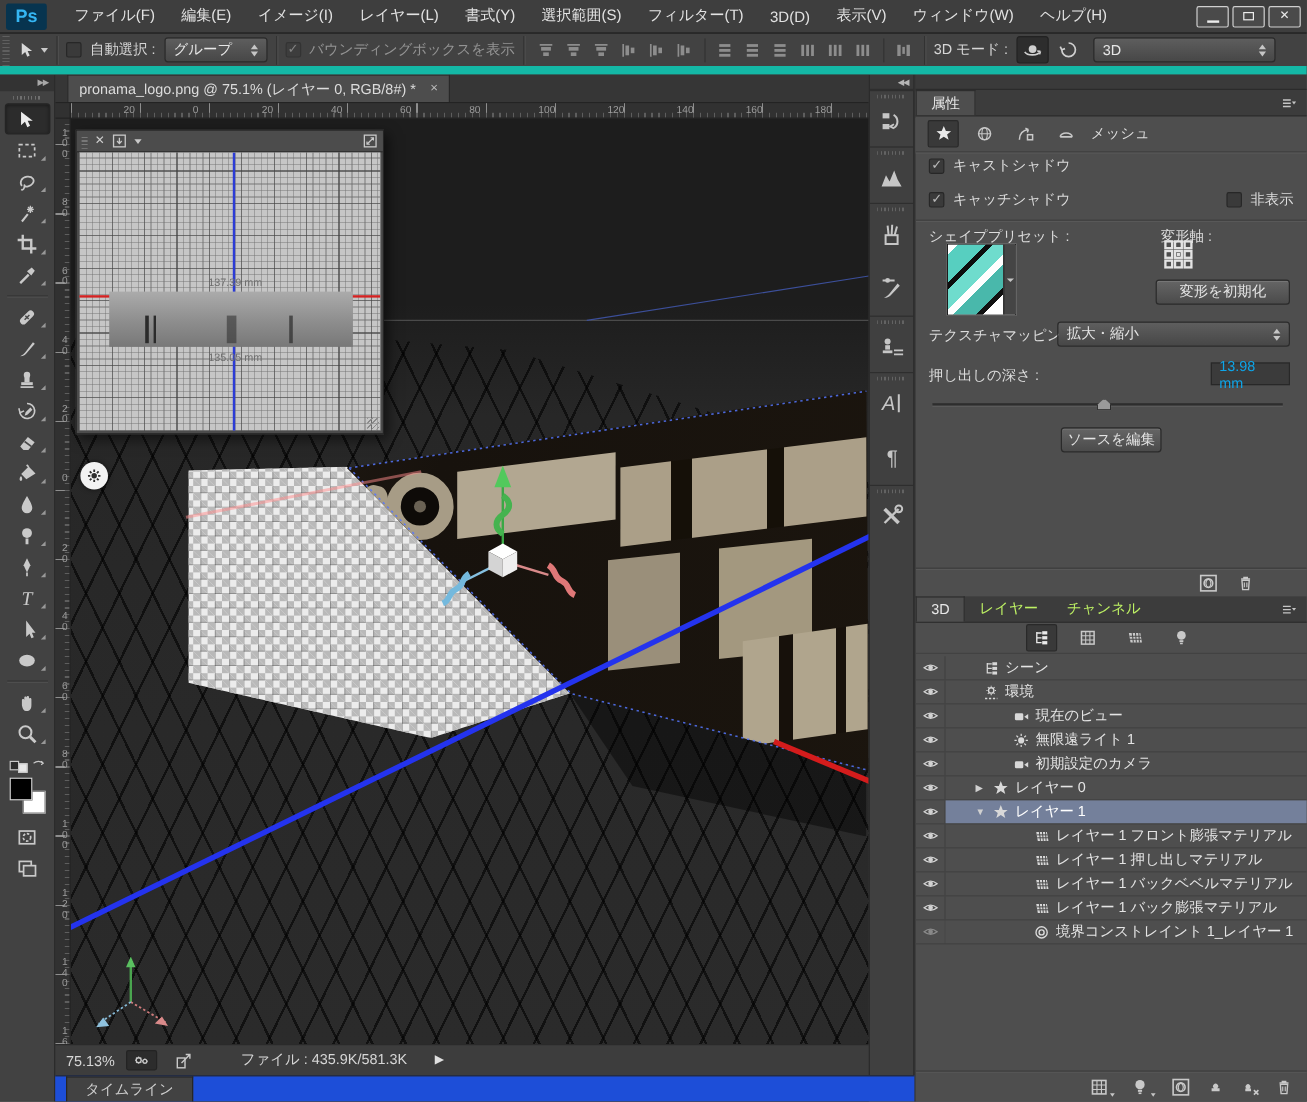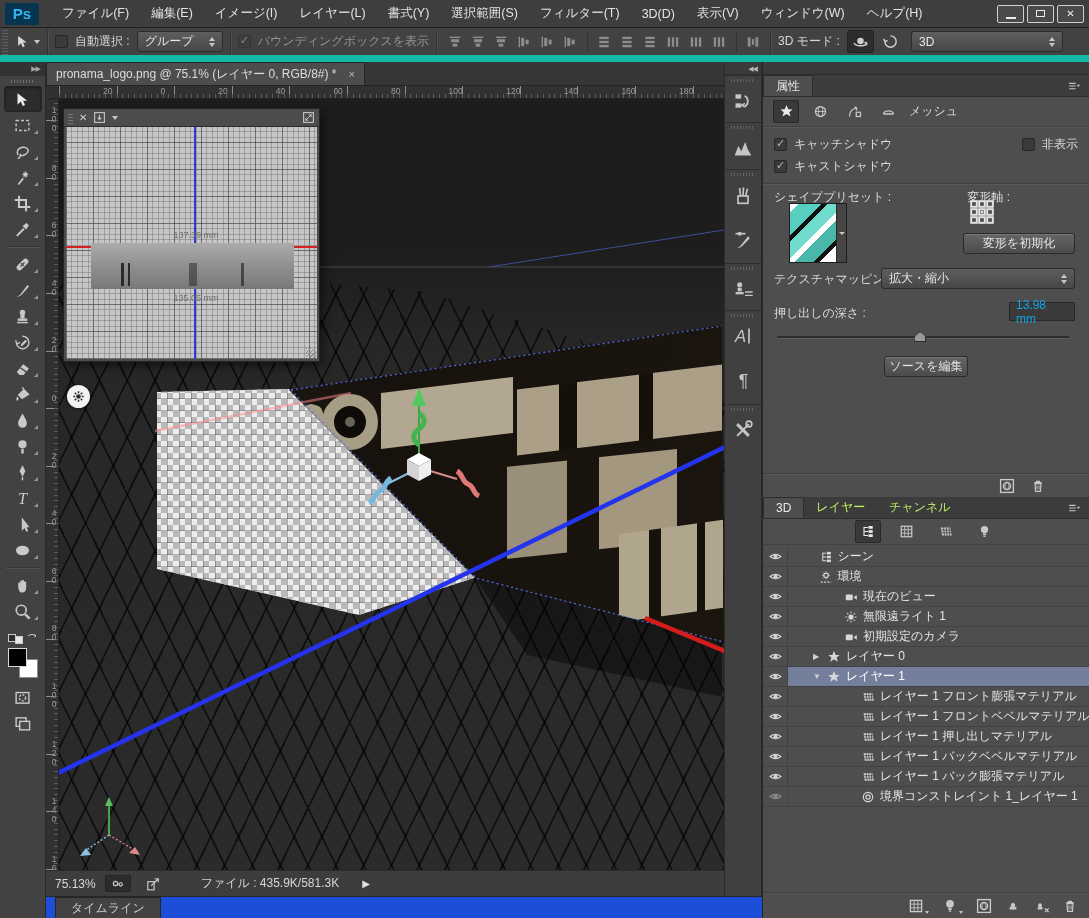--- a/index.html
+++ b/index.html
@@ -58,21 +58,21 @@
   .mini-swap{display:flex;align-items:center;gap:3px;color:#c9c9c9;margin-bottom:2px;}
   .mini-sq{width:8px;height:8px;border:1px solid #c9c9c9;background:#2d2d2d;}
   .mini-sq.w{background:#e8e8e8;margin-left:-4px;margin-top:4px;}
   .swatches{position:relative;width:30px;height:30px;margin:2px 0 6px;}
   .sw-fg{position:absolute;left:0;top:0;width:19px;height:19px;background:#000;border:1px solid #d9d9d9;z-index:2;}
   .sw-bg{position:absolute;right:0;bottom:0;width:19px;height:19px;background:#fff;border:1px solid #8a8a8a;}
 
   
   .docarea{position:absolute;left:46px;top:62px;width:678px;bottom:0;background:#2c2c2c;}
   .tabbar{position:absolute;left:0;top:0;right:0;height:24px;background:#363636;border-bottom:1px solid #232323;display:flex;align-items:stretch;}
-  .doctab{background:#4d4d4d;border:1px solid #282828;border-bottom:none;color:#dcdcdc;
+  .doctab{margin-left:10px;background:#4d4d4d;border:1px solid #282828;border-bottom:none;color:#dcdcdc;
           display:flex;align-items:center;gap:12px;padding:0 9px;font-size:12px;}
   .doctab .closex{color:#bdbdbd;font-size:11px;}
   .corner{position:absolute;left:0;top:24px;width:13px;height:13px;background:#313131;border-right:1px solid #222;border-bottom:1px solid #222;}
   .hruler{position:absolute;left:13px;top:24px;right:0;height:13px;background:#313131;border-bottom:1px solid #222;overflow:hidden;
       background-image:repeating-linear-gradient(90deg,#5e5e5e 0 1px,transparent 1px 5.76px),
                        repeating-linear-gradient(90deg,#8e8e8e 0 1px,transparent 1px 57.6px);
       background-size:100% 4px,100% 100%;background-position:left bottom,left top;background-repeat:repeat-x;}
   .hruler span{position:absolute;top:0;font-size:8.5px;color:#9c9c9c;}
   .vruler{position:absolute;left:0;top:37px;width:13px;bottom:48px;background:#313131;border-right:1px solid #222;overflow:hidden;
       background-image:repeating-linear-gradient(0deg,#5e5e5e 0 1px,transparent 1px 5.76px),
@@ -889,30 +889,30 @@
       <span class="picon">
           <i data-icon="cap">
             <svg viewBox="0 0 12 12">
               <path d="M2,8 a4,2.6 0 0 1 8,0" stroke="currentColor" fill="none"></path>
               <path d="M2,8 h8" stroke="currentColor" fill="none" stroke-width="1.2"></path>
             </svg>
           </i>
         </span>
       <span class="prop-label">メッシュ</span>
     </div>
+    <div class="prop-row">
+      <span class="checkbox checked"></span>
+      <span class="prop-label">キャストシャドウ</span>
+    </div>
     <div class="prop-row" style="margin-top:6px;">
       <span class="checkbox checked"></span>
       <span class="prop-label">キャッチシャドウ</span>
       <span class="spacer"></span>
       <span class="checkbox"></span>
       <span class="prop-label">非表示</span>
-    </div>
-    <div class="prop-row">
-      <span class="checkbox checked"></span>
-      <span class="prop-label">キャストシャドウ</span>
     </div>
     <div class="prop-row sect">
       <span class="prop-label">シェイププリセット :</span>
       <span class="spacer"></span>
       <span class="prop-label" style="margin-right:68px;">変形軸 :</span>
     </div>
     <div class="thumbwrap">
       <div class="thumb-art"></div>
       <div class="thumb-scroll">
           <span class="tri-d"></span>
@@ -1181,40 +1181,20 @@
             <i class="rowicon" data-icon="material">
               <svg viewBox="0 0 12 12">
                 <path d="M2.2,2.8 L9.8,2.8 L10.9,9.2 L3.3,9.2 Z" fill="currentColor"></path>
                 <path d="M4.4,2.8 L5.2,9.2 M6.6,2.8 L7.2,9.2 M8.8,2.8 L9.2,9.2 M2.6,4.9 H10.2 M2.9,7 H10.6" stroke="#4a4a4a" stroke-width=".7" fill="none"></path>
               </svg>
             </i>
             <span class="rowlabel">レイヤー 1 フロント膨張マテリアル</span>
           </span>
         </div>
 
-        <div class="row3d" style="--ind: 3;">
-          <span class="eyecell">
-            <i data-icon="eye">
-              <svg viewBox="0 0 12 12">
-                <path d="M1,6 Q6,2 11,6 Q6,10 1,6 Z" stroke="currentColor" fill="none"></path>
-                <circle cx="6" cy="6" r="1.8" fill="currentColor"></circle>
-              </svg>
-            </i>
-          </span>
-          <span class="rowmain">
-            <span class="expander"></span>
-            <i class="rowicon" data-icon="material">
-              <svg viewBox="0 0 12 12">
-                <path d="M2.2,2.8 L9.8,2.8 L10.9,9.2 L3.3,9.2 Z" fill="currentColor"></path>
-                <path d="M4.4,2.8 L5.2,9.2 M6.6,2.8 L7.2,9.2 M8.8,2.8 L9.2,9.2 M2.6,4.9 H10.2 M2.9,7 H10.6" stroke="#4a4a4a" stroke-width=".7" fill="none"></path>
-              </svg>
-            </i>
-            <span class="rowlabel">レイヤー 1 フロントベベルマテリアル</span>
-          </span>
-        </div>
 
         <div class="row3d" style="--ind: 3;">
           <span class="eyecell">
             <i data-icon="eye">
               <svg viewBox="0 0 12 12">
                 <path d="M1,6 Q6,2 11,6 Q6,10 1,6 Z" stroke="currentColor" fill="none"></path>
                 <circle cx="6" cy="6" r="1.8" fill="currentColor"></circle>
               </svg>
             </i>
           </span>

